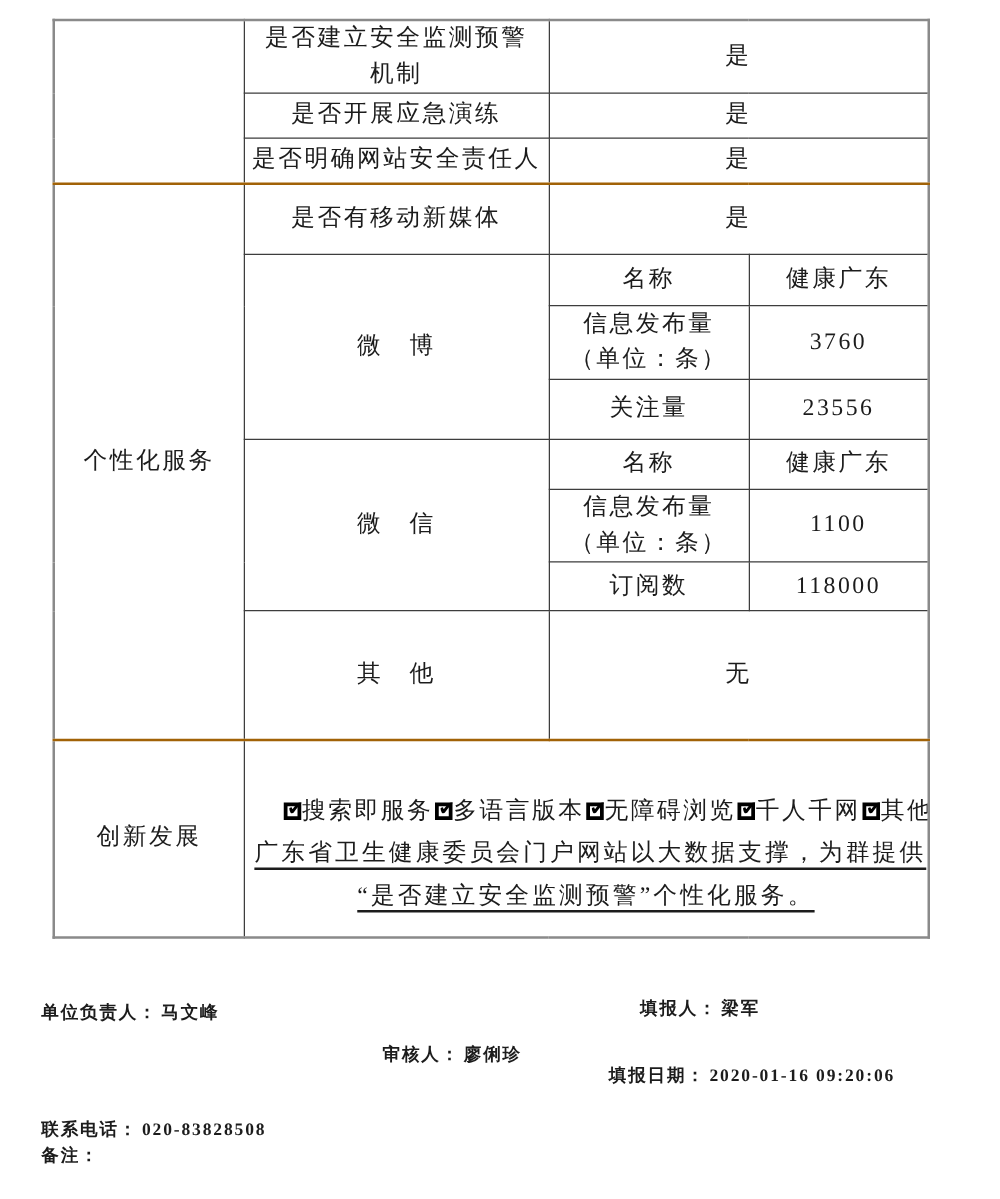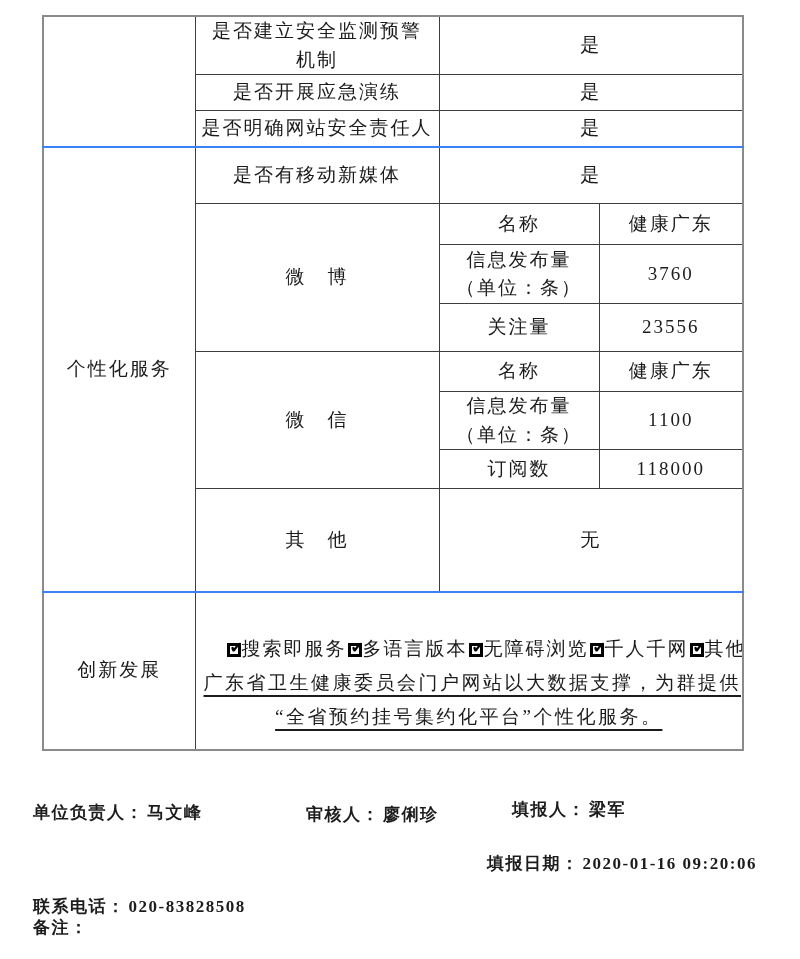--- a/index.html
+++ b/index.html
@@ -25,21 +25,21 @@
   }
   table.doc td {
     border: 1px solid #3d3d3d;
     text-align: center;
     vertical-align: middle;
     font-size: 19px;
     letter-spacing: 2px;
     line-height: 1.5;
     overflow: hidden;
   }
-  tr.sec > td { border-top: 2px solid #3b82f6; }
+  tr.sec > td { border-top: 2px solid #a16207; }
   td.pre { white-space: pre-line; }
   td.num { letter-spacing: 1px; }
 
   tr.r1  { height: 58px; }
   tr.r2  { height: 36px; }
   tr.r3  { height: 36px; }
   tr.r4  { height: 57px; }
   tr.r5  { height: 41px; }
   tr.r6  { height: 59px; }
   tr.r7  { height: 48px; }
@@ -84,28 +84,28 @@
     letter-spacing: 2.5px;
     text-decoration: underline;
     text-decoration-thickness: 1.5px;
     text-underline-offset: 6px;
     white-space: nowrap;
   }
 
   
   .f-item {
     position: absolute;
-    font-size: 17px;
+    font-size: 14px;
     font-weight: bold;
     letter-spacing: 1.5px;
     white-space: nowrap;
   }
   .f-item .val { margin-left: 3px; }
   #f-unit   { left: 33px;  top: 801px; }
-  #f-review { left: 306px; top: 803px; }
+  #f-review { left: 306px; top: 835px; }
   #f-filler { left: 512px; top: 798px; font-family: Liberation Serif, serif; }
   #f-phone  { left: 33px;  top: 855px; margin-top: 40px; }
   #f-date   { left: 487px; top: 852px; }
   #f-remark { left: 33px;  top: 916px; }
 </style>
 </head>
 <body>
 
 <div class="doc-table-wrap">
   <table class="doc">
@@ -173,21 +173,21 @@
       <td colspan="2">无</td>
     </tr>
 
     <tr class="r12 sec">
       <td>创新发展</td>
       <td colspan="3" class="innov">
         <div class="cb-line">
           <span class="cb-item"><span class="cb-box"><span class="tick">✔</span></span><span>搜索即服务</span></span><span class="cb-item"><span class="cb-box"><span class="tick">✔</span></span><span>多语言版本</span></span><span class="cb-item"><span class="cb-box"><span class="tick">✔</span></span><span>无障碍浏览</span></span><span class="cb-item"><span class="cb-box"><span class="tick">✔</span></span><span>千人千网</span></span><span class="cb-item"><span class="cb-box"><span class="tick">✔</span></span><span>其他</span></span>
         </div>
         <div class="desc-line">广东省卫生健康委员会门户网站以大数据支撑，为群提供</div>
-        <div class="desc-line">“全省预约挂号集约化平台”个性化服务。</div>
+        <div class="desc-line">“是否建立安全监测预警”个性化服务。</div>
       </td>
     </tr>
   </tbody>
     </table>
 </div>
 
 <div class="f-item" id="f-unit"><span>单位负责人：</span><span class="val">马文峰</span></div>
 <div class="f-item" id="f-review"><span>审核人：</span><span class="val">廖俐珍</span></div>
 <div class="f-item" id="f-filler"><span>填报人：</span><span class="val">梁军</span></div>
 <div class="f-item" id="f-phone"><span>联系电话：</span><span class="val">020-83828508</span></div>

